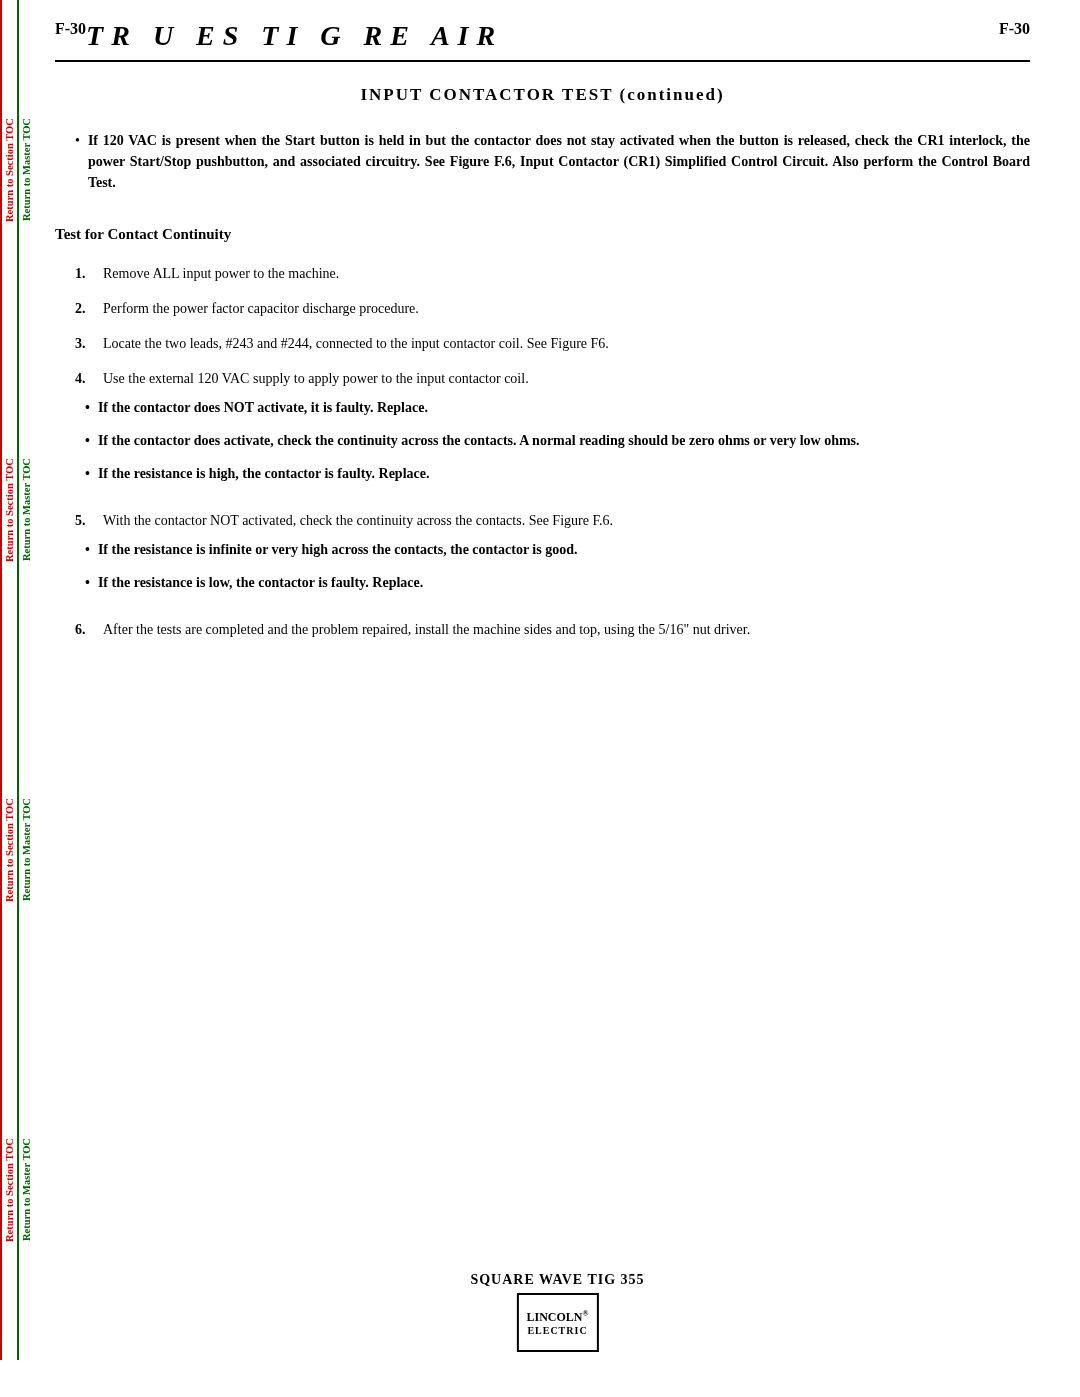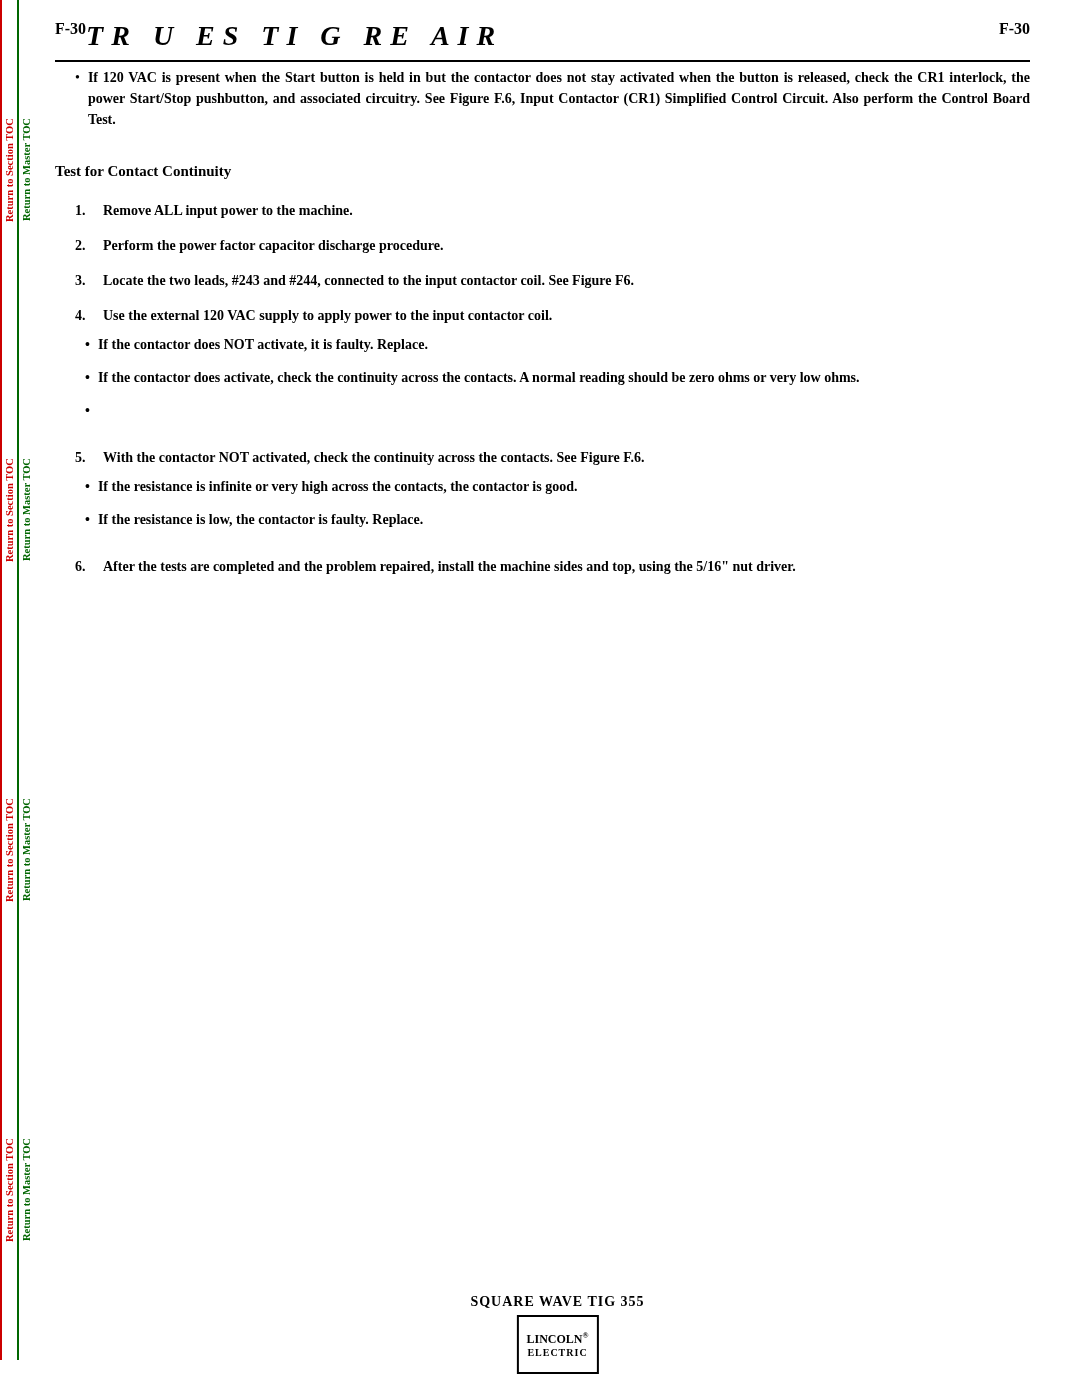--- a/index.html
+++ b/index.html
@@ -29,21 +29,21 @@
       flex: 1;
       padding: 20px 50px 30px 20px;
       position: relative;
     }
 
     
     .page-header {
       display: flex;
       justify-content: space-between;
       align-items: flex-start;
-      margin-bottom: 5px;
+      margin-bottom: 23px;
       border-bottom: 2px solid #000;
       padding-bottom: 8px;
     }
 
     .page-number-left {
       font-size: 16px;
       font-weight: bold;
     }
 
     .page-title {
@@ -112,21 +112,21 @@
     .numbered-item .num {
       font-size: 14px;
       font-weight: bold;
       margin-right: 8px;
       flex-shrink: 0;
       min-width: 20px;
     }
 
     .numbered-item .text {
       font-size: 14px;
-      font-weight: bold;
+      font-weight: normal;
       line-height: 1.5;
       text-align: justify;
     }
 
     .sub-bullets {
       padding-left: 10px;
       margin-top: 8px;
     }
 
     .sub-bullet {
@@ -144,21 +144,21 @@
     .sub-bullet .text {
       font-size: 14px;
       font-weight: bold;
       line-height: 1.5;
       text-align: justify;
     }
 
     
     .page-footer {
       position: absolute;
-      bottom: 23px;
+      bottom: 45px;
       left: 50%;
       transform: translateX(-50%);
       text-align: center;
     }
 
     .footer-product {
       font-size: 14px;
       font-weight: bold;
       letter-spacing: 1px;
       margin-bottom: 5px;
@@ -252,20 +252,21 @@
   </div>
 
   <div class="main-content">
 
     <div class="page-header">
       <span class="page-number-left">F-30</span>
       <span class="page-title">TR  U  ES   TI G  RE  AIR</span>
       <span class="page-number-right">F-30</span>
     </div>
 
+    <div class="section-title">INPUT CONTACTOR TEST  (continued)</div>
 
     <div class="content-body">
 
       <div class="bullet-item">
         <span class="bullet-symbol">•</span>
         <span class="bullet-text">If 120 VAC is present when the Start button is held in but the contactor does not stay activated when the button is released, check the CR1 interlock, the power Start/Stop pushbutton, and associated circuitry.  See Figure F.6, Input Contactor (CR1) Simplified Control Circuit.  Also perform the Control Board Test.</span>
       </div>
 
       <div class="subsection-title">Test for Contact Continuity</div>
 
@@ -295,20 +296,21 @@
             <div class="sub-bullet">
               <span class="sym">•</span>
               <span class="text">If the contactor does NOT activate, it is faulty.  Replace.</span>
             </div>
             <div class="sub-bullet">
               <span class="sym">•</span>
               <span class="text">If the contactor does activate, check the continuity across the contacts.  A normal reading should be zero ohms or very low ohms.</span>
             </div>
             <div class="sub-bullet">
               <span class="sym">•</span>
+              <span class="text">If the resistance is high, the contactor is faulty.  Replace.</span>
             </div>
           </div>
         </li>
 
         <li class="numbered-item" style="flex-direction: column;">
           <div style="display:flex;">
             <span class="num">5.</span>
             <span class="text">With the contactor NOT activated, check the continuity across the contacts.  See Figure F.6.</span>
           </div>
           <div class="sub-bullets">

